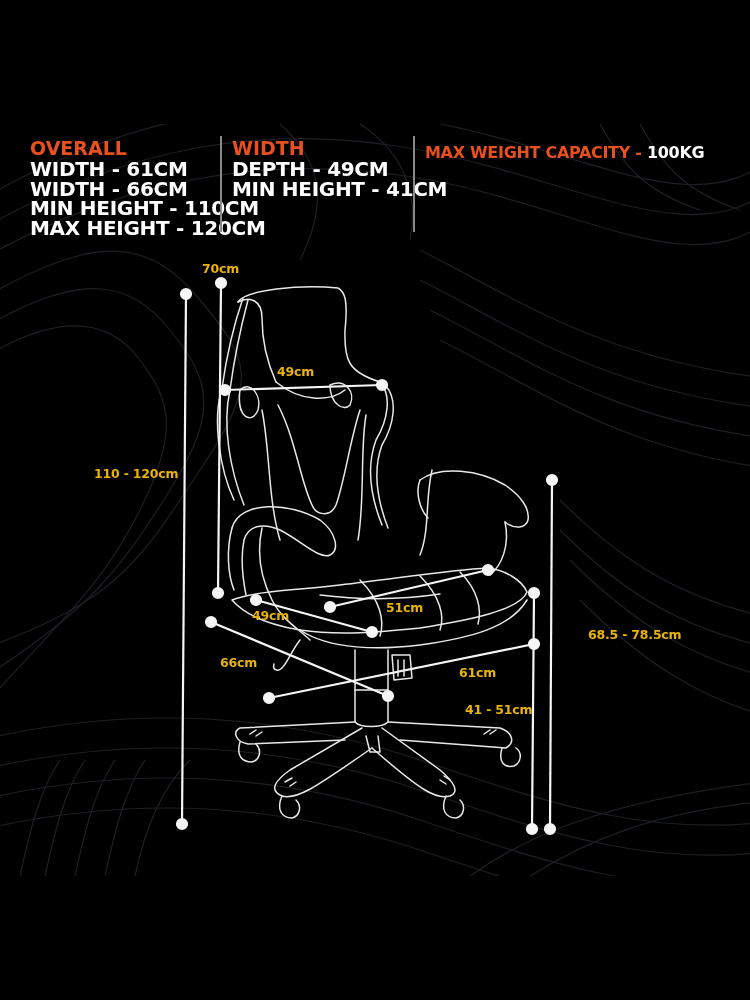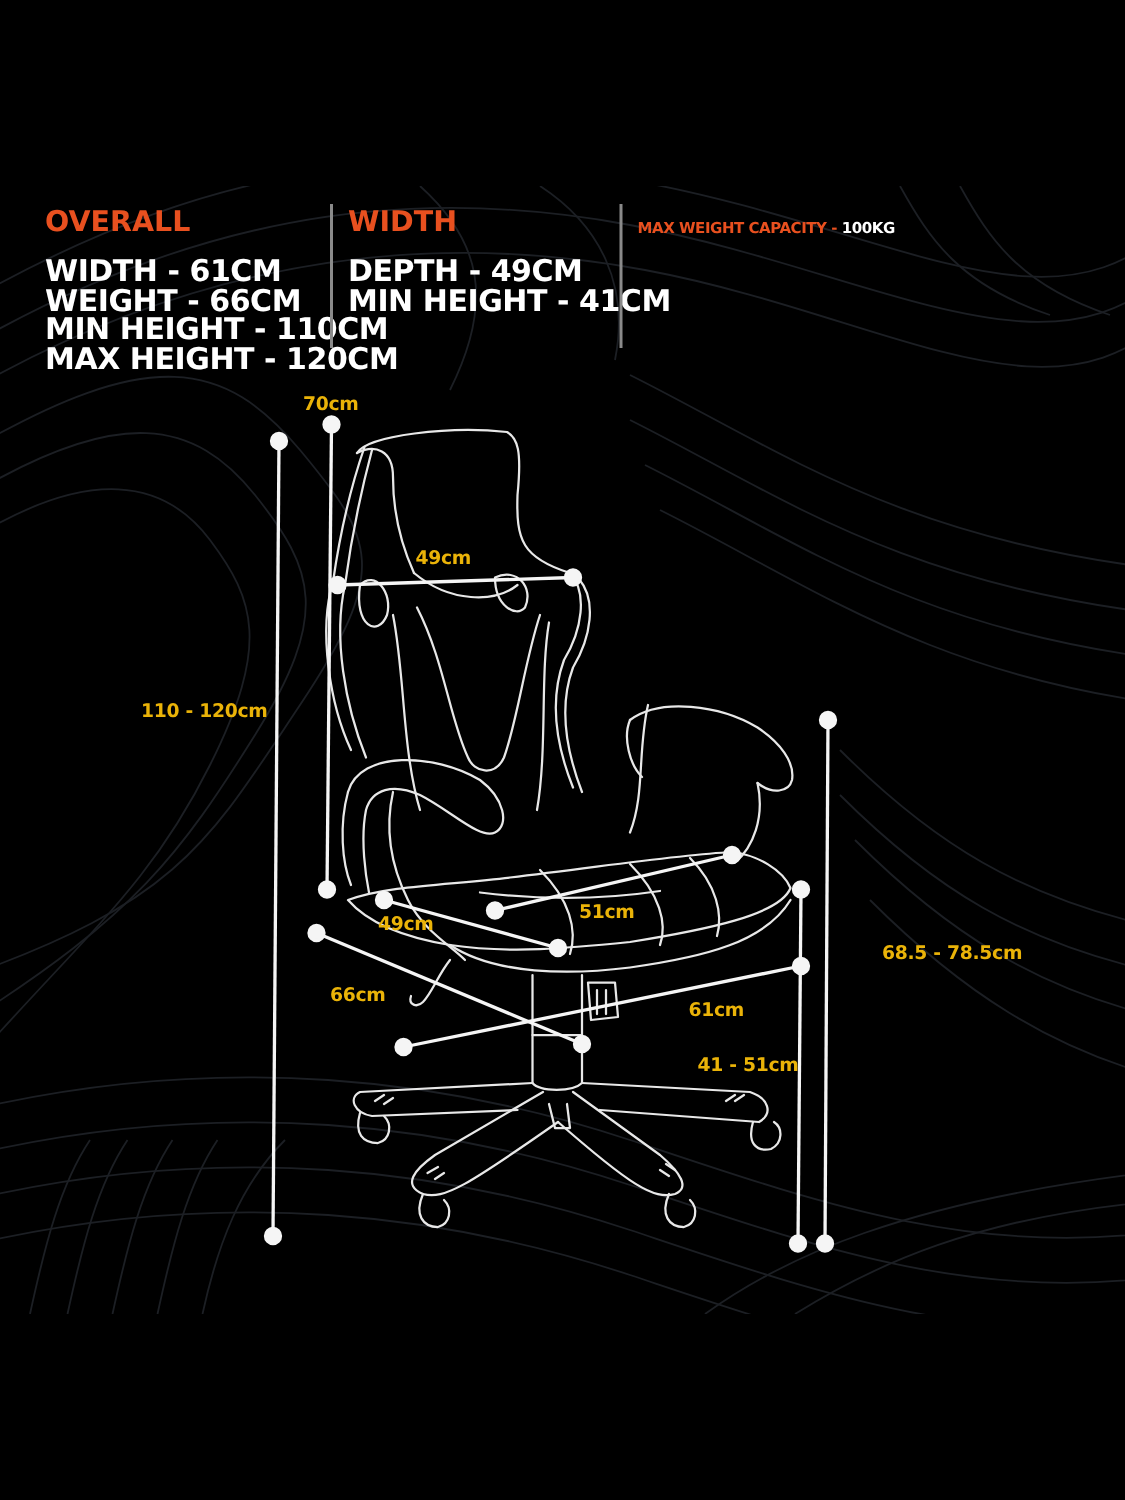--- a/index.html
+++ b/index.html
@@ -1,24 +1,24 @@
 <!DOCTYPE html>
 <html><head>
 <meta charset="utf-8">
 <style>
   html, body { margin:0; padding:0; background:#000; }
   body { width:750px; height:1000px; position:relative; overflow:hidden;
          font-family:"DejaVu Sans", "Liberation Sans", sans-serif; color:#fff; }
   .bg { position:absolute; left:0; top:0; width:750px; height:1000px; }
   .spec { position:absolute; top:138px; font-weight:bold; line-height:19.5px; letter-spacing:-0.3px; }
-  .spec .title { color:#e8501f; font-size:19px; line-height:21px; margin-bottom:12px; letter-spacing:0; }
+  .spec .title { color:#e8501f; font-size:19px; line-height:21px; margin-bottom:1px; letter-spacing:0; }
   .spec .row { font-size:20px; white-space:nowrap; }
   .col-overall { left:30px; }
   .col-seat { left:232px; }
-  .col-max { left:425px; font-size:10px; white-space:nowrap; top:143px; }
+  .col-max { left:425px; font-size:16px; white-space:nowrap; top:143px; }
   .col-max .mx-label { color:#e8501f; }
   .col-max .mx-val { color:#fff; }
   .divider { position:absolute; width:2px; background:#8a8a8a; top:136px; height:96px; }
   .dim-label { position:absolute; font-size:12.5px; font-weight:bold; color:#eab308; white-space:nowrap; letter-spacing:-0.2px; }
   svg { position:absolute; left:0; top:0; }
 </style>
 </head>
 <body>
 
 <svg class="bg" width="750" height="1000" viewBox="0 0 750 1000">
@@ -56,21 +56,21 @@
     <path d="M280 124 C320 160 330 200 300 260"></path>
     <path d="M360 124 C400 150 420 190 410 240"></path>
     <path d="M600 124 C620 160 640 190 700 210"></path>
     <path d="M640 124 C660 160 680 190 740 210"></path>
   </g>
 </svg>
 
 <div class="spec col-overall">
   <div class="title">OVERALL</div>
   <div class="row">WIDTH - 61CM</div>
-  <div class="row">WEIGHT - 66CM</div>
+  <div class="row">WIDTH - 66CM</div>
   <div class="row">MIN HEIGHT  - 110CM</div>
   <div class="row">MAX HEIGHT - 120CM</div>
 </div>
 <div class="divider" style="left:220px"></div>
 <div class="spec col-seat">
   <div class="title">WIDTH</div>
   <div class="row">DEPTH - 49CM</div>
   <div class="row">MIN HEIGHT  - 41CM</div>
 </div>
 <div class="divider" style="left:413px"></div>

